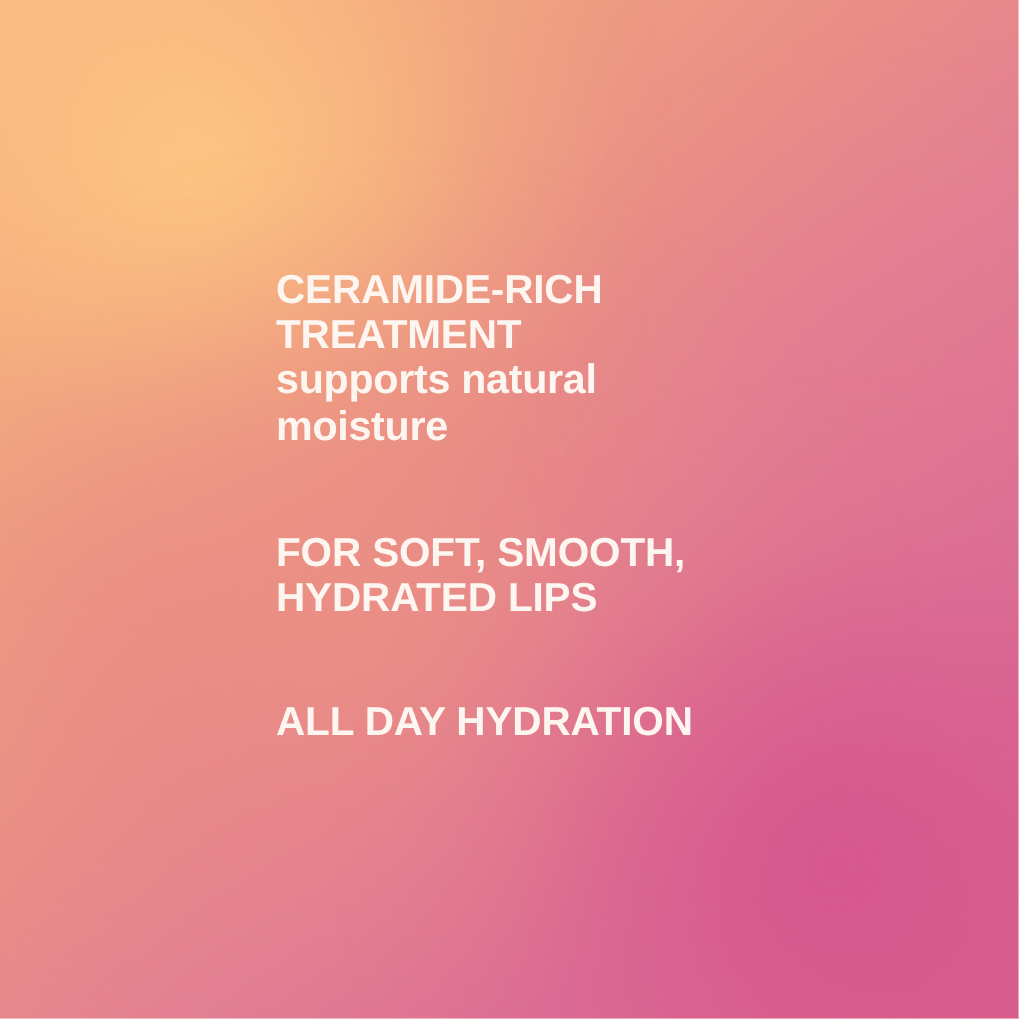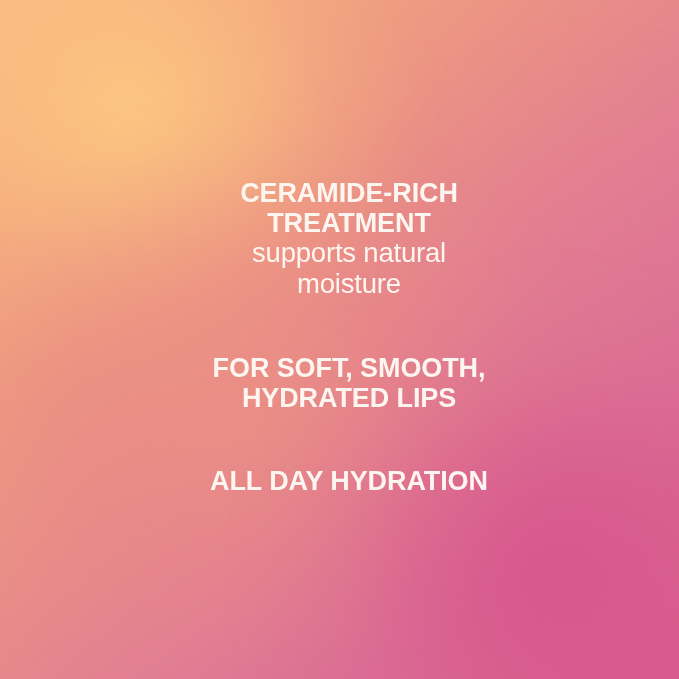--- a/index.html
+++ b/index.html
@@ -93,21 +93,20 @@
     pointer-events: none;
   }
 
   
   #copy {
     position: absolute;
     left: 184px;
     top: 178px;
     width: 330px;
     color: #fdf6f0;
-    text-align: center;
     -webkit-font-smoothing: antialiased;
   }
 
   .claim {
     margin: 0;
   }
 
   .claim + .claim {
     margin-top: 53px;
   }
@@ -121,21 +120,21 @@
     letter-spacing: -0.1px;
     text-transform: uppercase;
     white-space: pre-line;
   }
 
   .subline {
     display: block;
     margin: 0;
     font-size: 27.5px;
     line-height: 1.115;
-    font-weight: 400;
+    font-weight: 700;
     letter-spacing: -0.2px;
     white-space: pre-line;
   }
 </style>
 </head>
 <body>
 
 <div id="canvas">
 
   <div id="glow-warm"></div>

